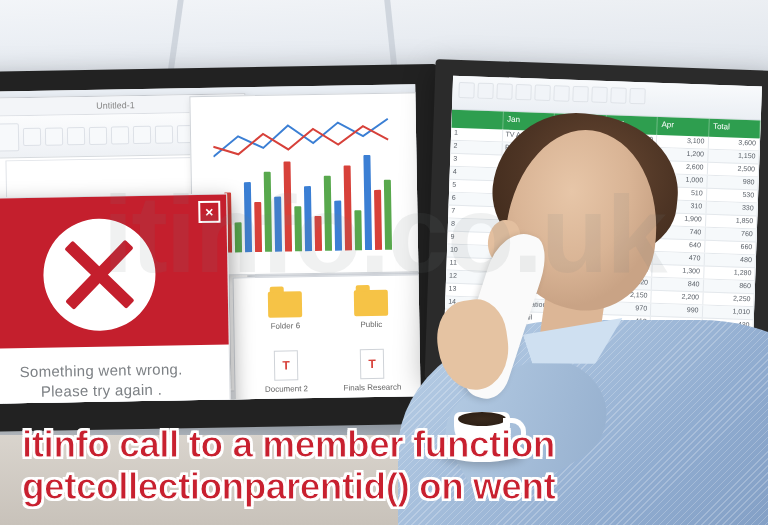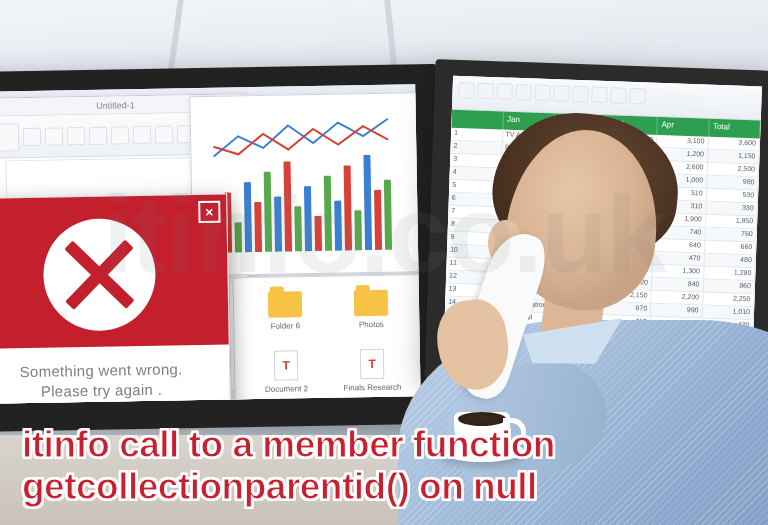--- a/index.html
+++ b/index.html
@@ -260,21 +260,21 @@
       </div>
     </div>
 
     <div class="folder-panel">
       <div class="folder-item">
         <div class="folder-icon"></div>
         <span>Folder 6</span>
       </div>
       <div class="folder-item">
         <div class="folder-icon"></div>
-        <span>Photos</span>
+        <span>Public</span>
       </div>
       <div class="folder-item">
         <div class="doc-icon"></div>
         <span>Document 2</span>
       </div>
       <div class="folder-item">
         <div class="doc-icon" style="--c:#3b7fd4"></div>
         <span>Finals Research</span>
       </div>
     </div>
@@ -492,14 +492,14 @@
   <div class="head"></div>
   <div class="ear"></div>
   <div class="phone"></div>
   <div class="hand"></div>
 </div>
 
 <div class="watermark">itinfo.co.uk</div>
 
 <div class="headline">
   <span>itinfo call to a member function</span><br>
-  <span>getcollectionparentid() on null</span>
+  <span>getcollectionparentid() on went</span>
 </div>
 
 </body></html>

